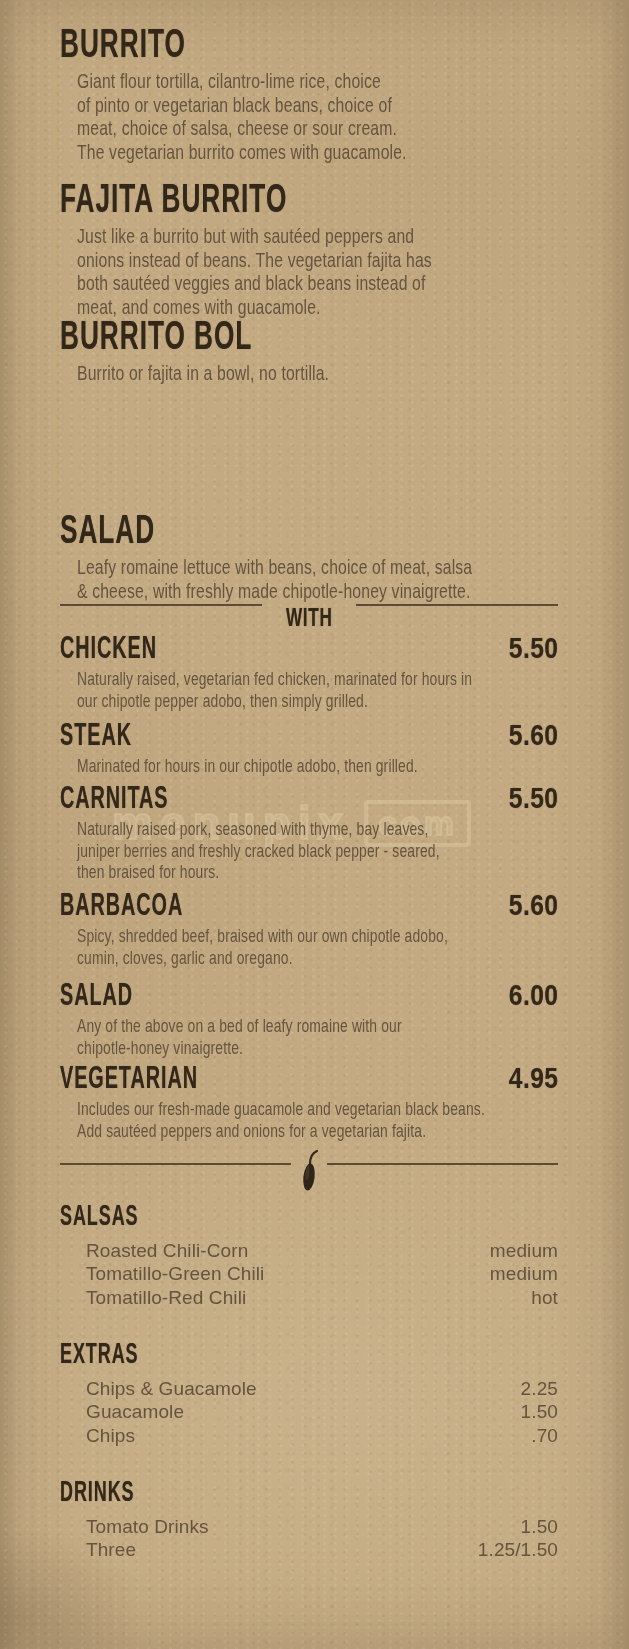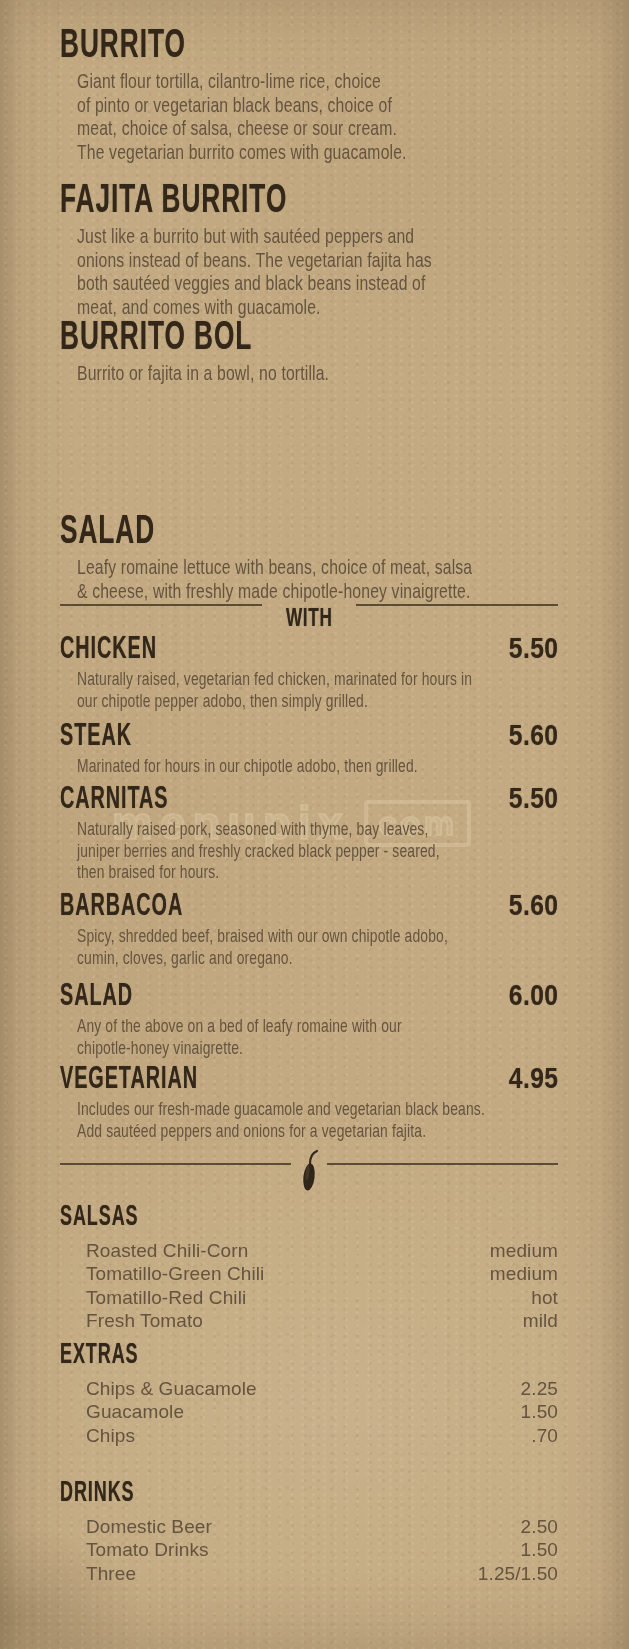--- a/index.html
+++ b/index.html
@@ -189,24 +189,20 @@
         <span>medium</span>
       </div>
       <div class="row">
         <span>Tomatillo-Green Chili</span>
         <span>medium</span>
       </div>
       <div class="row">
         <span>Tomatillo-Red Chili</span>
         <span>hot</span>
       </div>
-      <div class="row">
-        <span>Fresh Tomato</span>
-        <span>mild</span>
-      </div>
     </div>
   </div>
 
   <div class="sec" style="top:1338px">
     <span class="h-sm">EXTRAS</span>
     <div class="rows">
       <div class="row">
         <span>Chips &amp; Guacamole</span>
         <span>2.25</span>
       </div>
@@ -218,24 +214,20 @@
         <span>Chips</span>
         <span>.70</span>
       </div>
     </div>
   </div>
 
   <div class="sec" style="top:1476px">
     <span class="h-sm">DRINKS</span>
     <div class="rows">
       <div class="row">
-        <span>Domestic Beer</span>
-        <span>2.50</span>
-      </div>
-      <div class="row">
         <span>Tomato Drinks</span>
         <span>1.50</span>
       </div>
       <div class="row">
         <span>Three</span>
         <span>1.25/1.50</span>
       </div>
     </div>
   </div>
 

